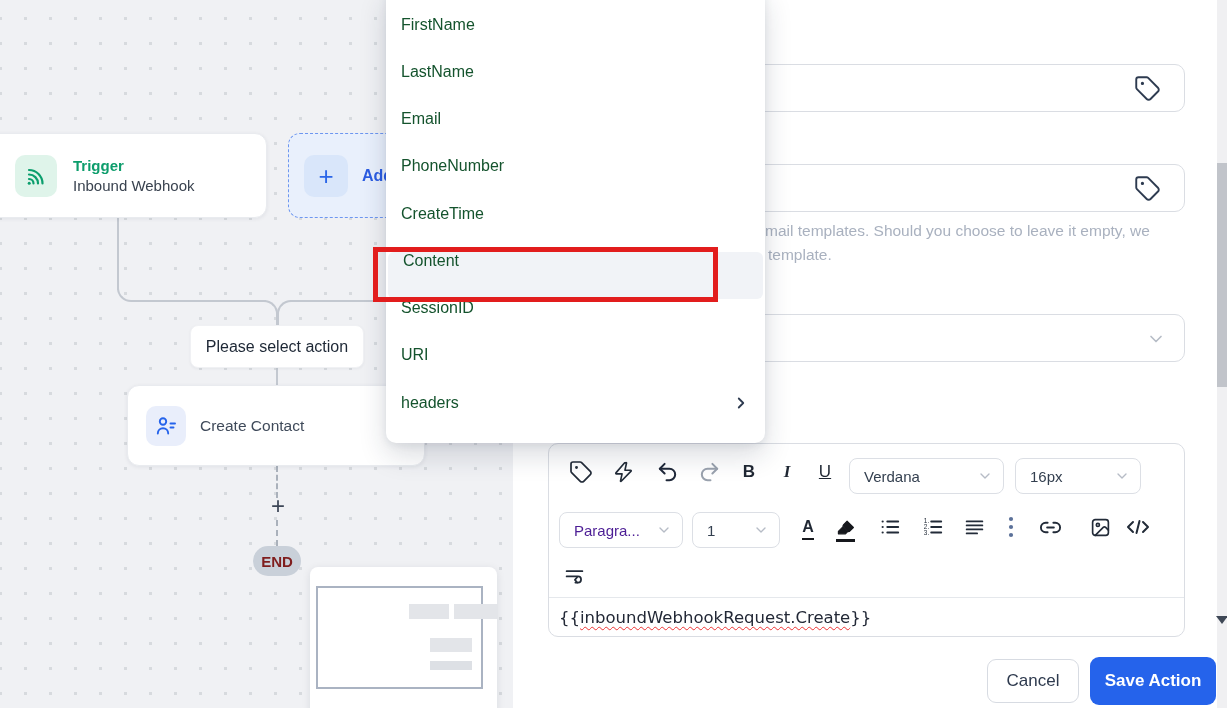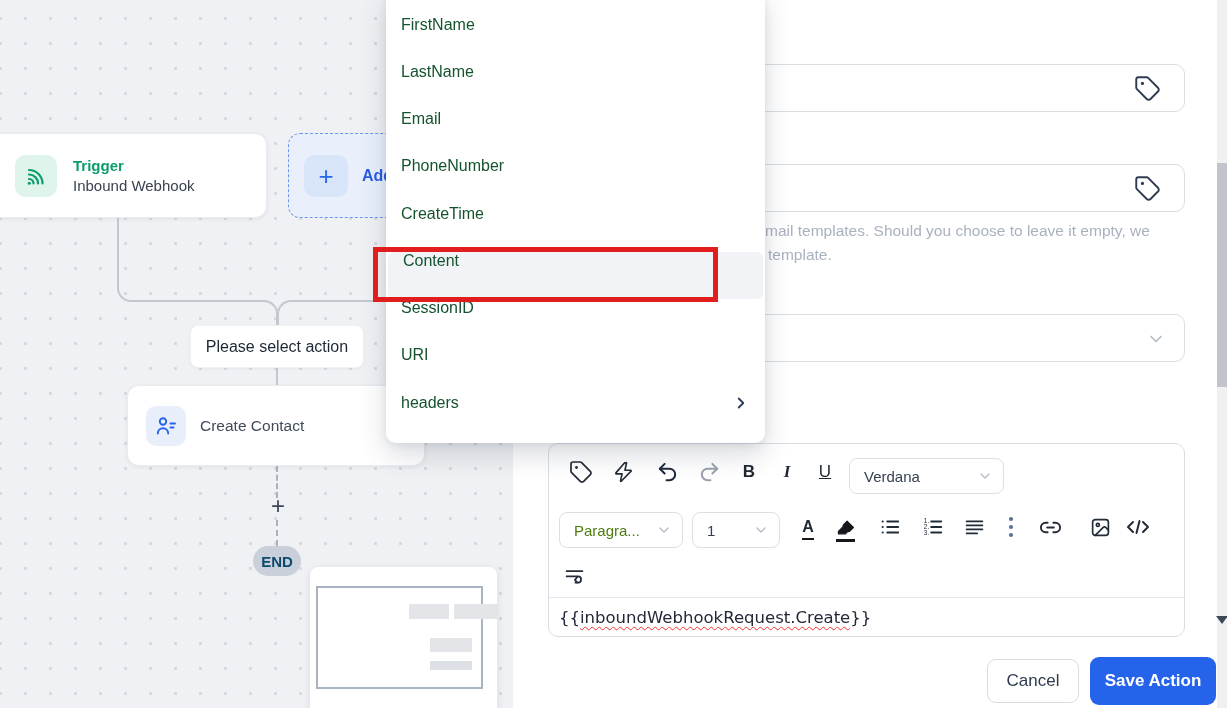--- a/index.html
+++ b/index.html
@@ -119,21 +119,21 @@
         <svg width="24" height="24" viewBox="0 0 24 24" fill="none" stroke="currentColor" stroke-width="1.9" stroke-linecap="round">
           <circle cx="9" cy="7.5" r="3.2"></circle>
           <path d="M3.8 19.5c0-3.2 2.4-5.2 5.2-5.2s5.2 2 5.2 5.2"></path>
           <path d="M16.5 9.5h4.5"></path>
           <path d="M16.5 13.5h3"></path>
         </svg>
       </div>
       <span style="font-size:15.5px; color:#3f4a5a;">Create Contact</span>
     </div>
 
-    <div class="abs" style="left:253px; top:546px; width:48px; height:30px; background:#c9d0d9; border-radius:15px; display:flex; align-items:center; justify-content:center; font-size:15px; font-weight:600; color:#0c4a6e; z-index:2;">
+    <div class="abs" style="left:253px; top:546px; width:48px; height:30px; background:#c9d0d9; border-radius:15px; display:flex; align-items:center; justify-content:center; font-size:15px; font-weight:600; color:#7f1d1d; z-index:2;">
       <span>END</span>
     </div>
 
     <div class="abs" style="left:310px; top:567px; width:187px; height:150px; background:#fff; border-radius:8px; box-shadow:0 2px 8px rgba(20,30,50,0.10); z-index:2;">
       <div class="abs" style="left:6px; top:19px; width:167px; height:103px; border:2px solid #aab3c2; background:#fff;">
         <div class="abs" style="left:91px; top:16px; width:40px; height:15px; background:#e3e5e9;"></div>
         <div class="abs" style="left:136px; top:16px; width:44px; height:15px; background:#e3e5e9;"></div>
         <div class="abs" style="left:112px; top:50px; width:42px; height:14px; background:#e3e5e9;"></div>
         <div class="abs" style="left:112px; top:73px; width:42px; height:9px; background:#dde0e5;"></div>
       </div>
@@ -204,23 +204,31 @@
         <span class="tb-letter" style="font-weight:normal; text-decoration:underline;">U</span>
       </div>
       <div class="tb-pill" style="left:300px; top:14px; width:155px; height:36px;">
         <span>Verdana</span>
         <span class="chev-dn">
           <svg width="16" height="16" viewBox="0 0 24 24" fill="none" stroke="currentColor" stroke-width="2" stroke-linecap="round" stroke-linejoin="round">
               <path d="m6 9 6 6 6-6"></path>
             </svg>
         </span>
       </div>
+      <div class="tb-pill" style="left:466px; top:14px; width:126px; height:36px;">
+        <span>16px</span>
+        <span class="chev-dn">
+          <svg width="16" height="16" viewBox="0 0 24 24" fill="none" stroke="currentColor" stroke-width="2" stroke-linecap="round" stroke-linejoin="round">
+              <path d="m6 9 6 6 6-6"></path>
+            </svg>
+        </span>
+      </div>
 
       <div class="tb-pill" style="left:10px; top:68px; width:124px; height:36px;">
-        <span style="color:#4d7c0f;">Paragra...</span>
+        <span style="color:#4c1d95;">Paragra...</span>
         <span class="chev-dn">
           <svg width="16" height="16" viewBox="0 0 24 24" fill="none" stroke="currentColor" stroke-width="2" stroke-linecap="round" stroke-linejoin="round">
               <path d="m6 9 6 6 6-6"></path>
             </svg>
         </span>
       </div>
       <div class="tb-pill" style="left:143px; top:68px; width:88px; height:36px;">
         <span>1</span>
         <span class="chev-dn">
           <svg width="16" height="16" viewBox="0 0 24 24" fill="none" stroke="currentColor" stroke-width="2" stroke-linecap="round" stroke-linejoin="round">

